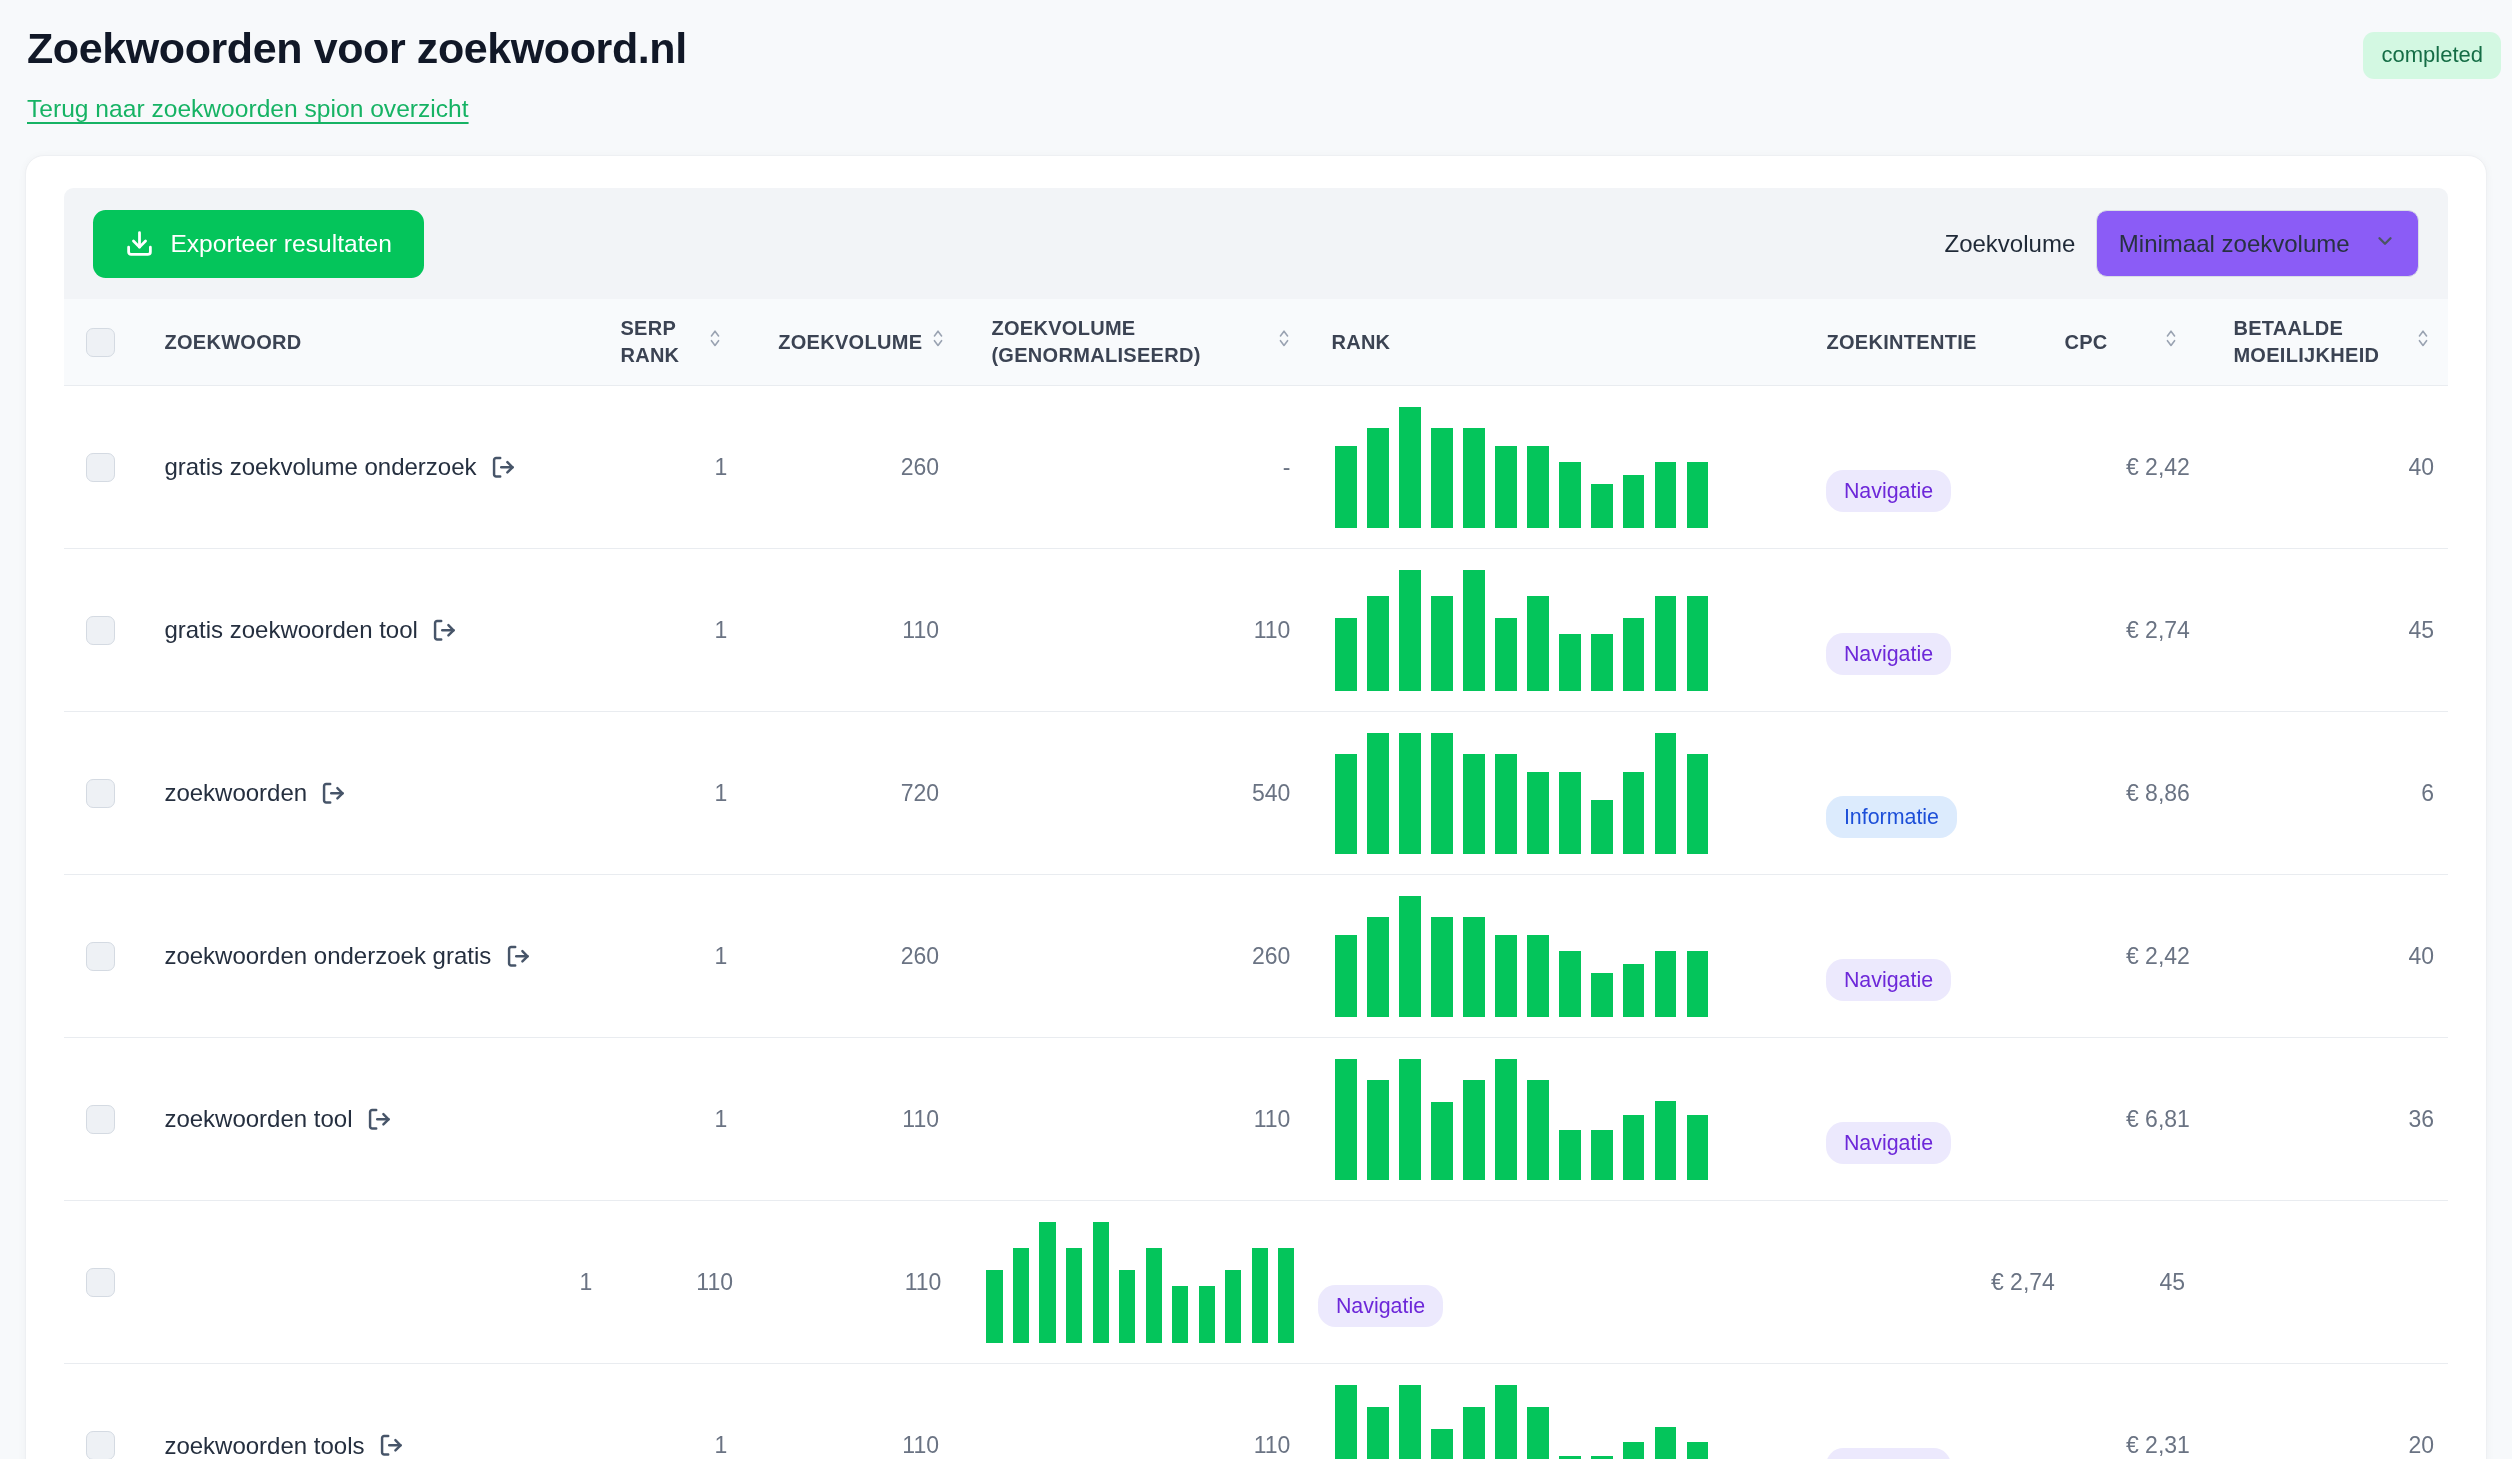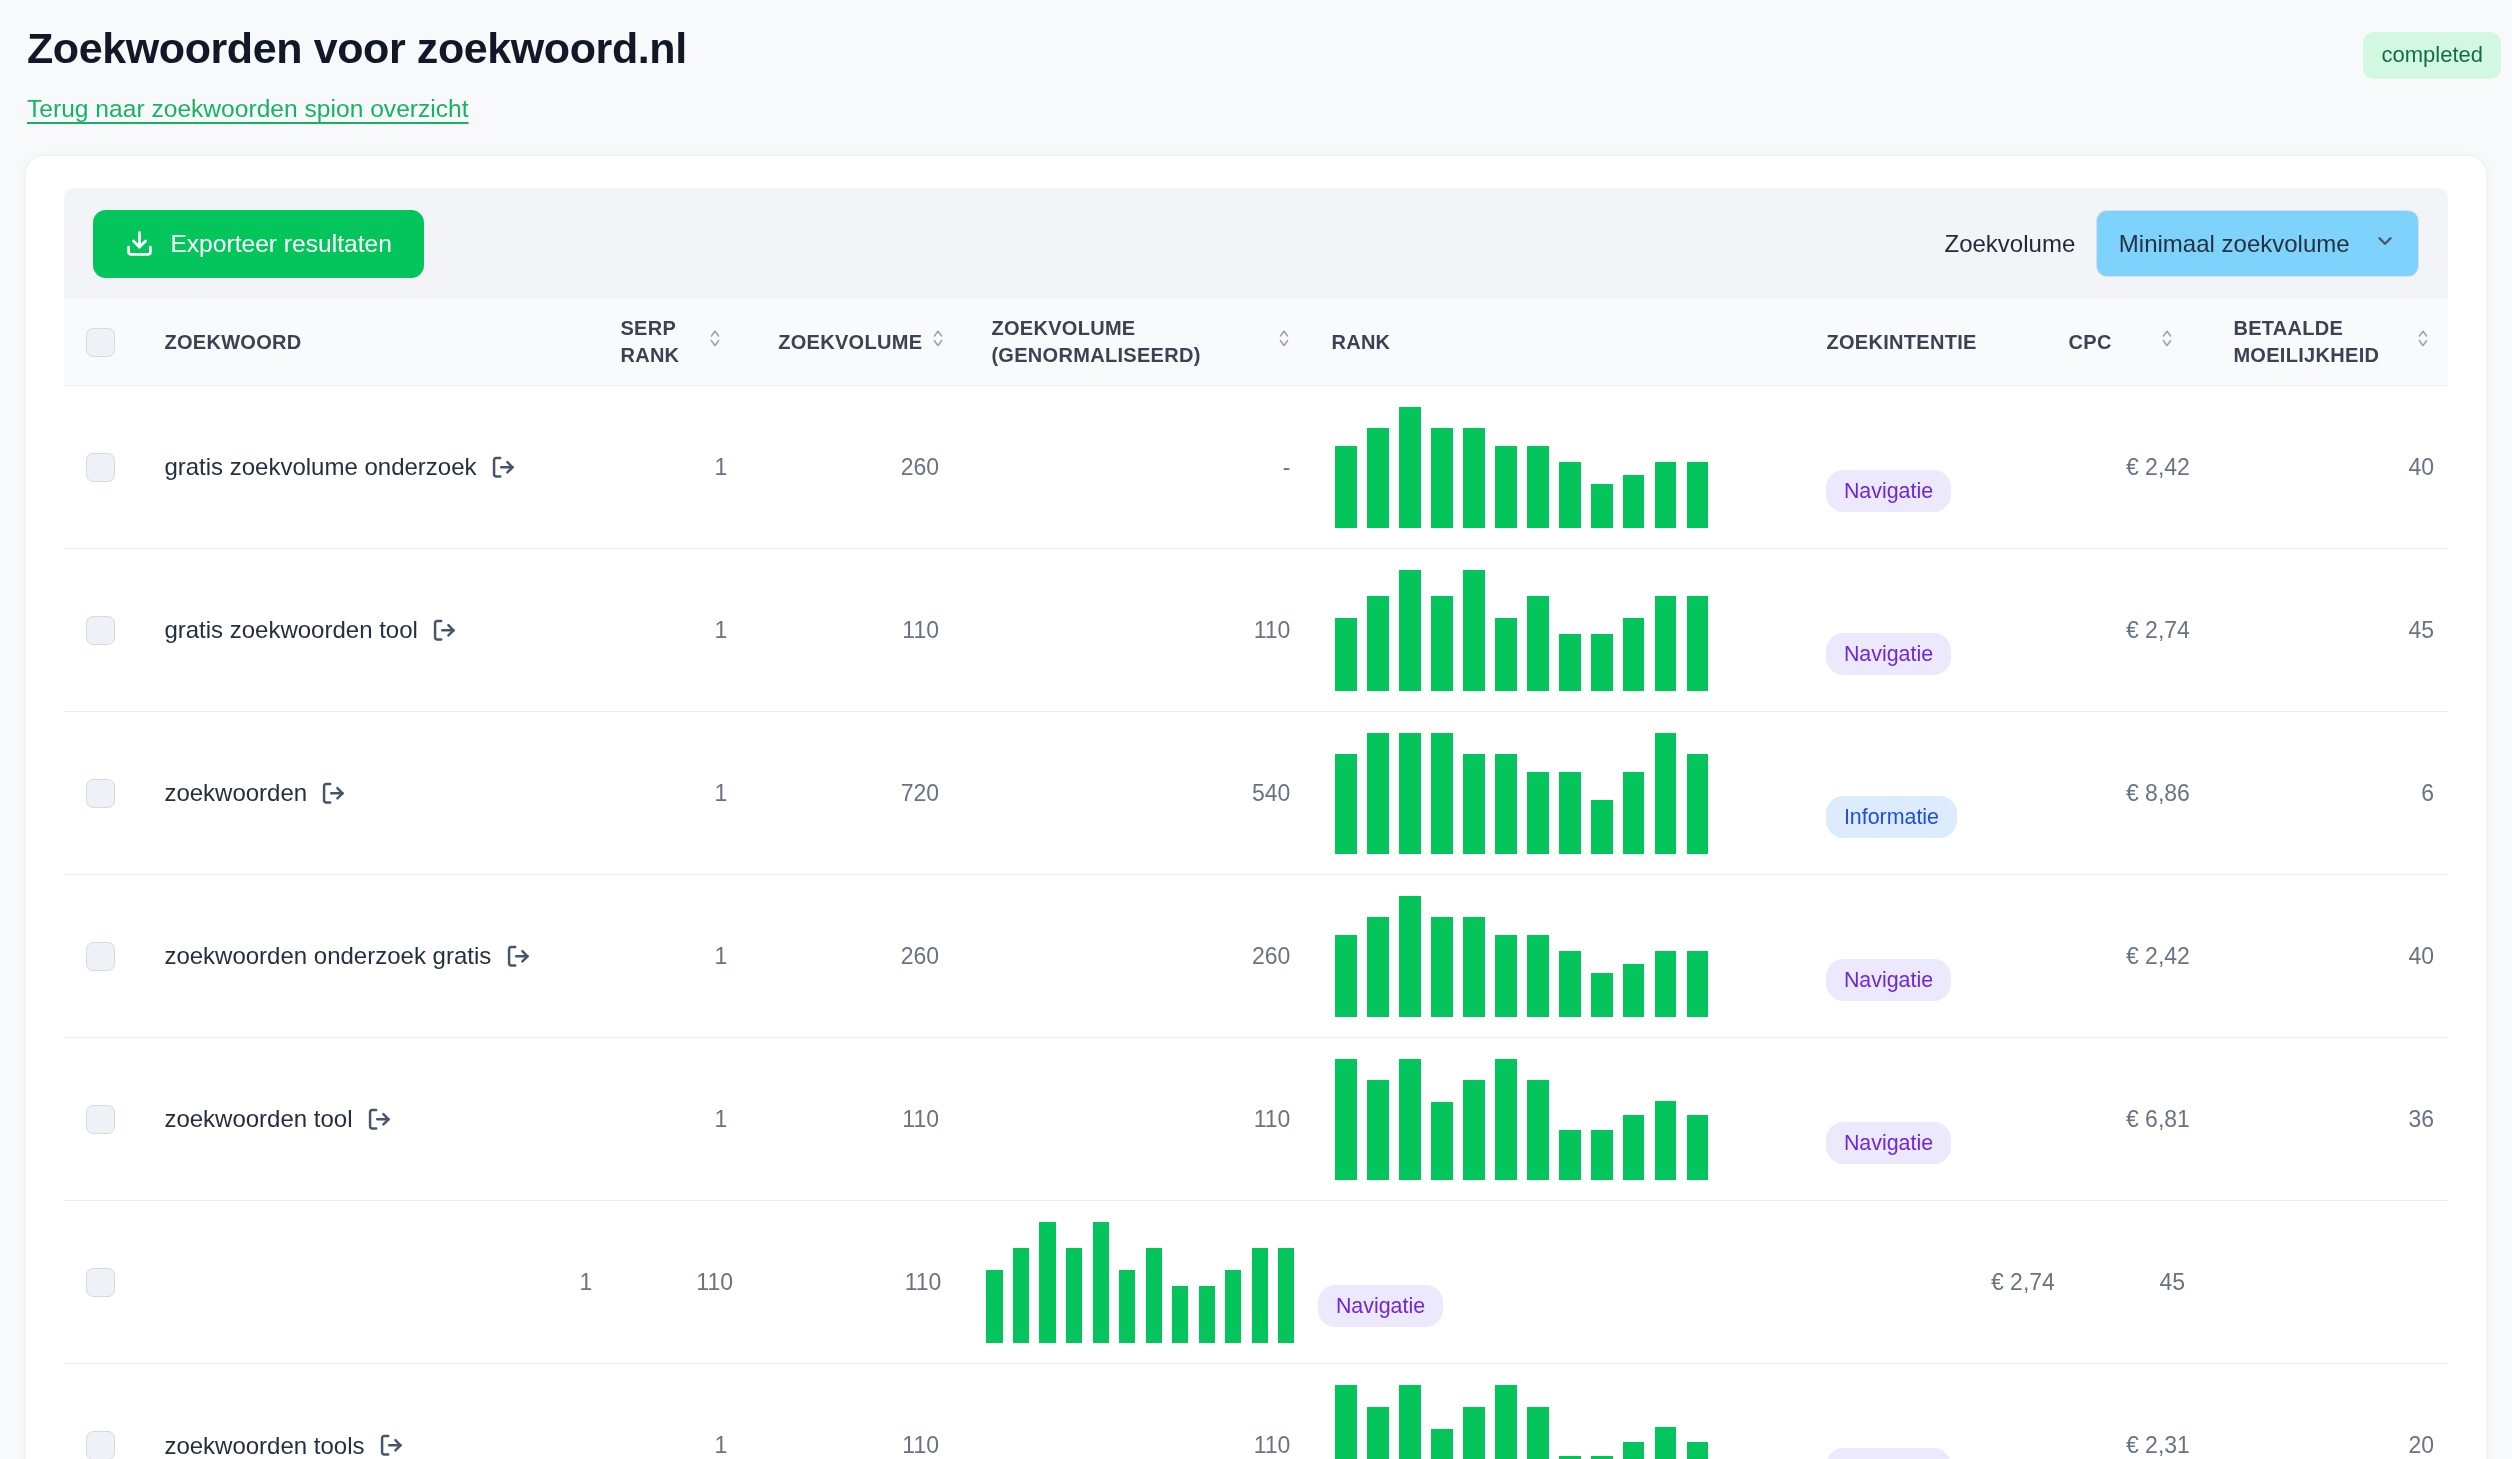--- a/index.html
+++ b/index.html
@@ -52,21 +52,21 @@
     display:flex;align-items:center;gap:16px;
     background:var(--green);color:#fff;border:none;cursor:pointer;
     height:68px;padding:0 32px;border-radius:12.7px;
     font-size:24.6px;font-family:inherit;
   }
   .export-btn svg{display:block;}
   .filter-group{display:flex;align-items:center;gap:20.6px;}
   .filter-label{font-size:24px;color:#1f2937;}
   .filter-select{
     display:flex;align-items:center;gap:24px;
-    background:#7dd3fc;border:1.6px solid #d9dee5;border-radius:11px;
+    background:#8b5cf6;border:1.6px solid #d9dee5;border-radius:11px;
     height:67px;padding:0 22px;font-size:24px;color:#273142;cursor:pointer;
   }
   
   .grid{display:grid;grid-template-columns:56px 484px 135px 206px 349px 508px 262px 135px 249px;}
   .thead{
     background:var(--thead-bg);
     height:87px;
     border-bottom:1.6px solid var(--divider);
   }
   .th{
@@ -76,21 +76,21 @@
   }
   .th-check{justify-content:flex-start;padding-left:22px;}
   .th-keyword{padding-left:44px;}
   .th-rank{padding-left:16px;}
   .th-rank .lbl{max-width:79px;}
   .th-volume{justify-content:flex-end;padding-right:1.6px;}
   .th-norm{padding-left:46px;padding-right:4.8px;}
   .th-norm .lbl{max-width:246px;}
   .th-trend{padding-left:37px;}
   .th-intent{padding-left:24px;}
-  .th-cpc{justify-content:center;padding-right:22px;gap:40px;}
+  .th-cpc{justify-content:space-between;padding-right:22px;gap:40px;}
   .th-diff{padding-left:34px;padding-right:19px;}
   .th-diff .lbl{max-width:155px;}
   .sort-icon{margin-left:9.5px;flex:none;cursor:pointer;}
   .ml-auto{margin-left:auto;}
   .checkbox{
     width:29px;height:29px;border-radius:7.1px;
     border:1.6px solid #d4dae2;background:#eef1f5;
     display:inline-block;cursor:pointer;
   }
   .tr{height:163px;border-bottom:1.6px solid var(--divider);background:#fff;}

